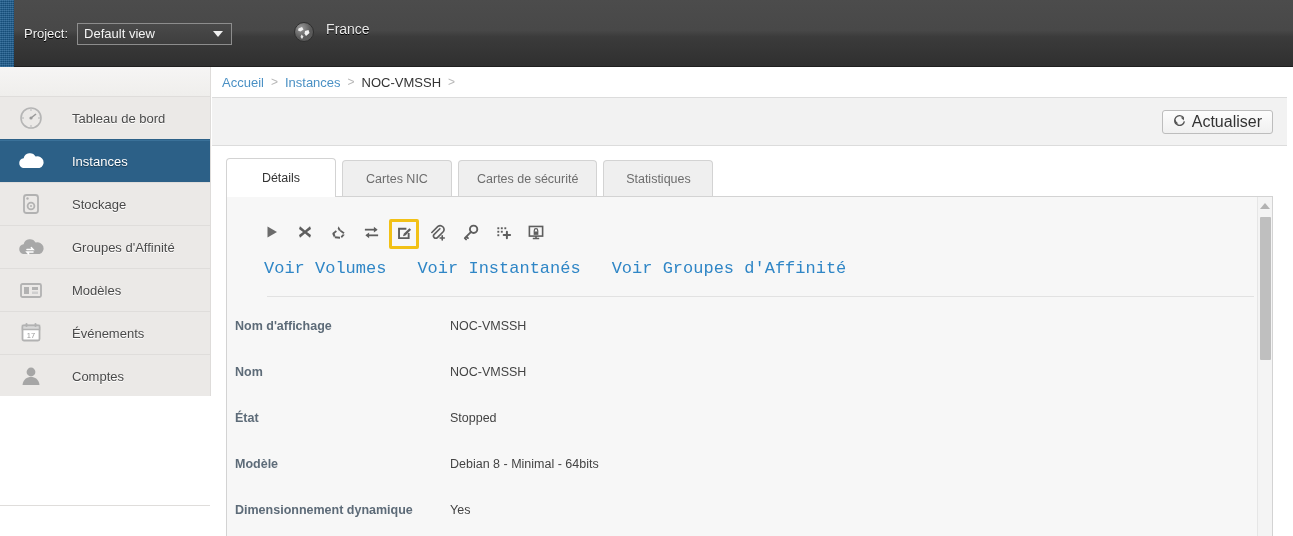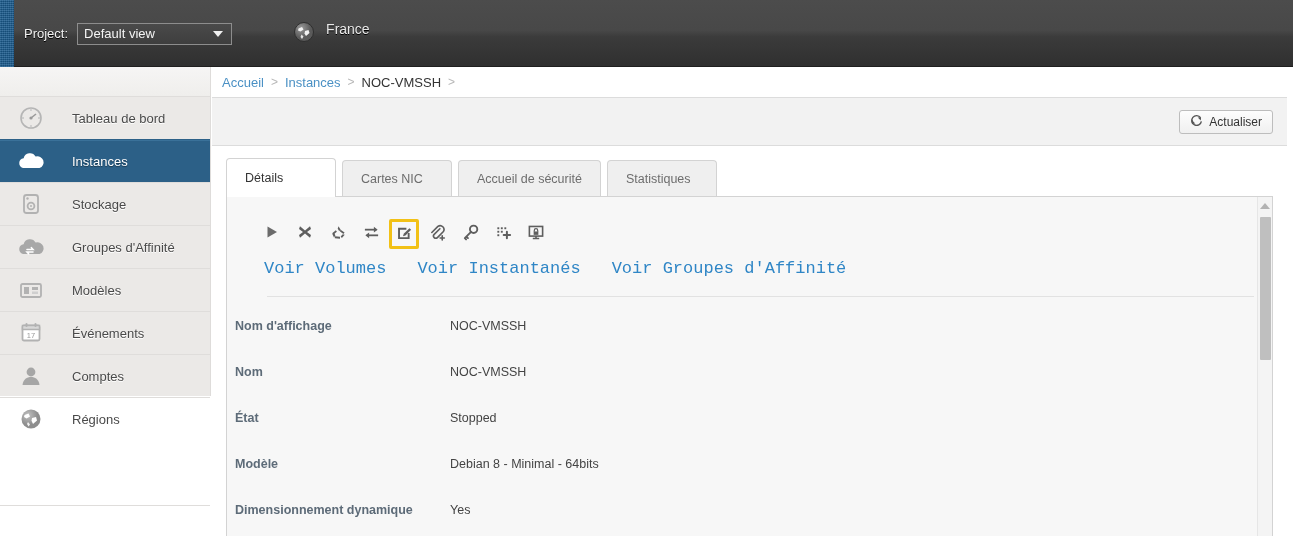--- a/index.html
+++ b/index.html
@@ -99,29 +99,29 @@
 
   .toolbar-row {
     height: 48px; background: #f2f2f2; border-bottom: 1px solid #dcdcdc;
     display: flex; align-items: center; justify-content: flex-end; padding-right: 20px;
   }
   .btn-refresh {
     display: inline-flex; align-items: center; gap: 6px;
     height: 24px; padding: 0 10px;
     background: linear-gradient(to bottom,#fdfdfd,#f0f0f0);
     border: 1px solid #bdbdbd; border-radius: 3px;
-    font-size: 12px; color: #333; cursor: pointer;
+    font-size: 16px; color: #333; cursor: pointer;
   }
 
   
   .tabs-wrap { padding: 12px 20px 0 14px; background:#fff; }
   .tabs { display: flex; align-items: flex-end; gap: 6px; position: relative; z-index: 2; }
   .tab {
     height: 36px; min-width: 110px; padding: 0 18px;
-    display: flex; align-items: center; justify-content: flex-start;
+    display: flex; align-items: center; justify-content: center;
     font-size: 12.5px; color: #6d6d6d;
     background: #efefef; border: 1px solid #d3d3d3; border-bottom: none;
     border-radius: 4px 4px 0 0; cursor: pointer;
   }
   .tab.active {
     background: #ffffff; color: #333; height: 39px;
     border-color: #d3d3d3; margin-bottom: -1px;
   }
 
   
@@ -280,37 +280,20 @@
     <div class="nav-item">
       <span class="nav-icon">
         <svg width="26" height="26" viewBox="0 0 26 26">
           <circle cx="13" cy="9" r="4.4" fill="#a6a6a6"></circle>
           <path d="M4.5 22 C5.2 16.3 9 14 13 14 C17 14 20.8 16.3 21.5 22 Z" fill="#a6a6a6"></path>
         </svg>
       </span>
       <span class="nav-label">Comptes</span>
     </div>
 
-    <div class="nav-item">
-      <span class="nav-icon">
-        <svg width="26" height="26" viewBox="0 0 26 26">
-          <defs>
-            <radialGradient id="gsph2" cx="35%" cy="30%">
-              <stop offset="0%" stop-color="#c0c0c0"></stop>
-              <stop offset="100%" stop-color="#8e8e8e"></stop>
-            </radialGradient>
-          </defs>
-          <circle cx="13" cy="13" r="9.5" fill="url(#gsph2)"></circle>
-          <path d="M6.5 9 L10.5 7.5 L12 10.5 L8.5 12.5 L6 11 Z" fill="#ffffff"></path>
-          <path d="M14 12 L18 11 L19 14.5 L15 18 L13.5 14.8 Z" fill="#ffffff"></path>
-          <path d="M10 16 L12 18.5 L10.5 20.5 L9 18 Z" fill="#f0f0f0"></path>
-        </svg>
-      </span>
-      <span class="nav-label">Régions</span>
-    </div>
 
     <div class="nav-rest"></div>
   </div>
 
   <div class="main">
 
     <div class="breadcrumb">
       <span class="crumb">Accueil</span>
       <span class="crumb-sep">&gt;</span>
       <span class="crumb">Instances</span>
@@ -335,21 +318,21 @@
 
     <div class="tabs-wrap">
       <div class="tabs">
         <div class="tab active">
           <span>Détails</span>
         </div>
         <div class="tab">
           <span>Cartes NIC</span>
         </div>
         <div class="tab">
-          <span>Accueil de sécurité</span>
+          <span>Cartes de sécurité</span>
         </div>
         <div class="tab">
           <span>Statistiques</span>
         </div>
       </div>
     </div>
 
     <div class="panel">
 
       <div class="actions">

